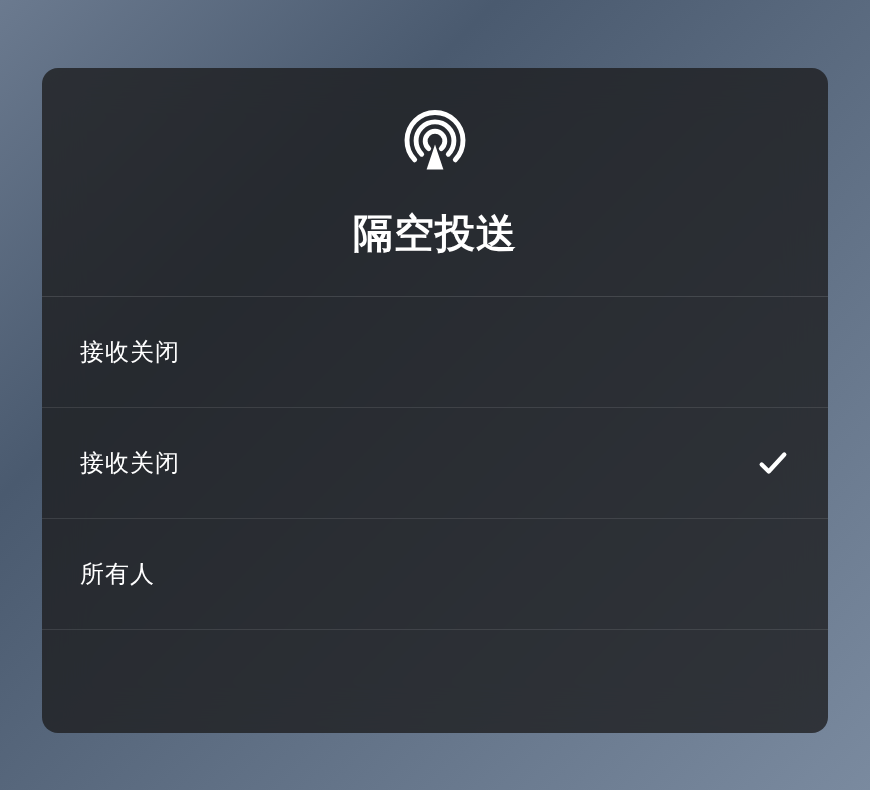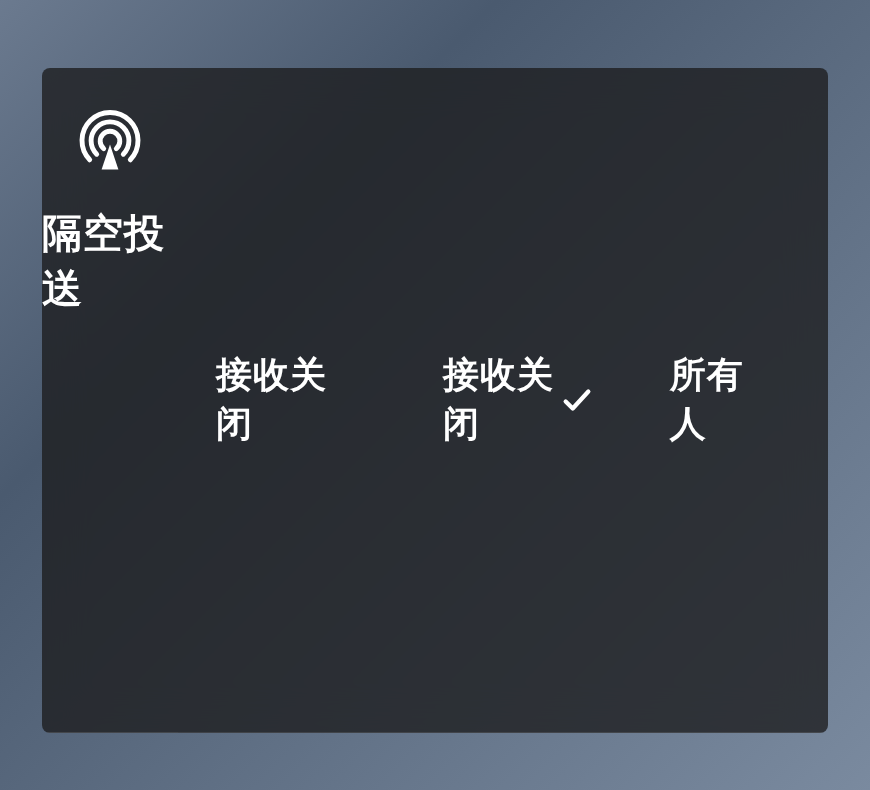--- a/index.html
+++ b/index.html
@@ -18,23 +18,23 @@
       justify-content: center;
       overflow: hidden;
     }
 
     .panel {
       width: 786px;
       height: 665px;
       margin-top: 10px;
       background: rgba(28, 28, 30, 0.78);
       backdrop-filter: blur(20px);
-      border-radius: 8px;
+      border-radius: 16px;
       display: flex;
-      flex-direction: row;
+      flex-direction: column;
       overflow: hidden;
     }
 
     .header {
       display: flex;
       flex-direction: column;
       align-items: center;
       padding-top: 40px;
       padding-bottom: 35px;
       border-bottom: 1px solid rgba(255, 255, 255, 0.12);
@@ -64,22 +64,22 @@
       border-bottom: 1px solid rgba(255, 255, 255, 0.1);
       cursor: pointer;
     }
 
     .option:last-child {
       border-bottom: 1px solid rgba(255, 255, 255, 0.1);
     }
 
     .option-label {
       color: #ffffff;
-      font-size: 36px;
-      font-weight: 700;
+      font-size: 24px;
+      font-weight: 400;
       letter-spacing: 1px;
     }
 
     .checkmark {
       color: #ffffff;
       width: 34px;
       height: 34px;
       display: flex;
       align-items: center;
       justify-content: center;

